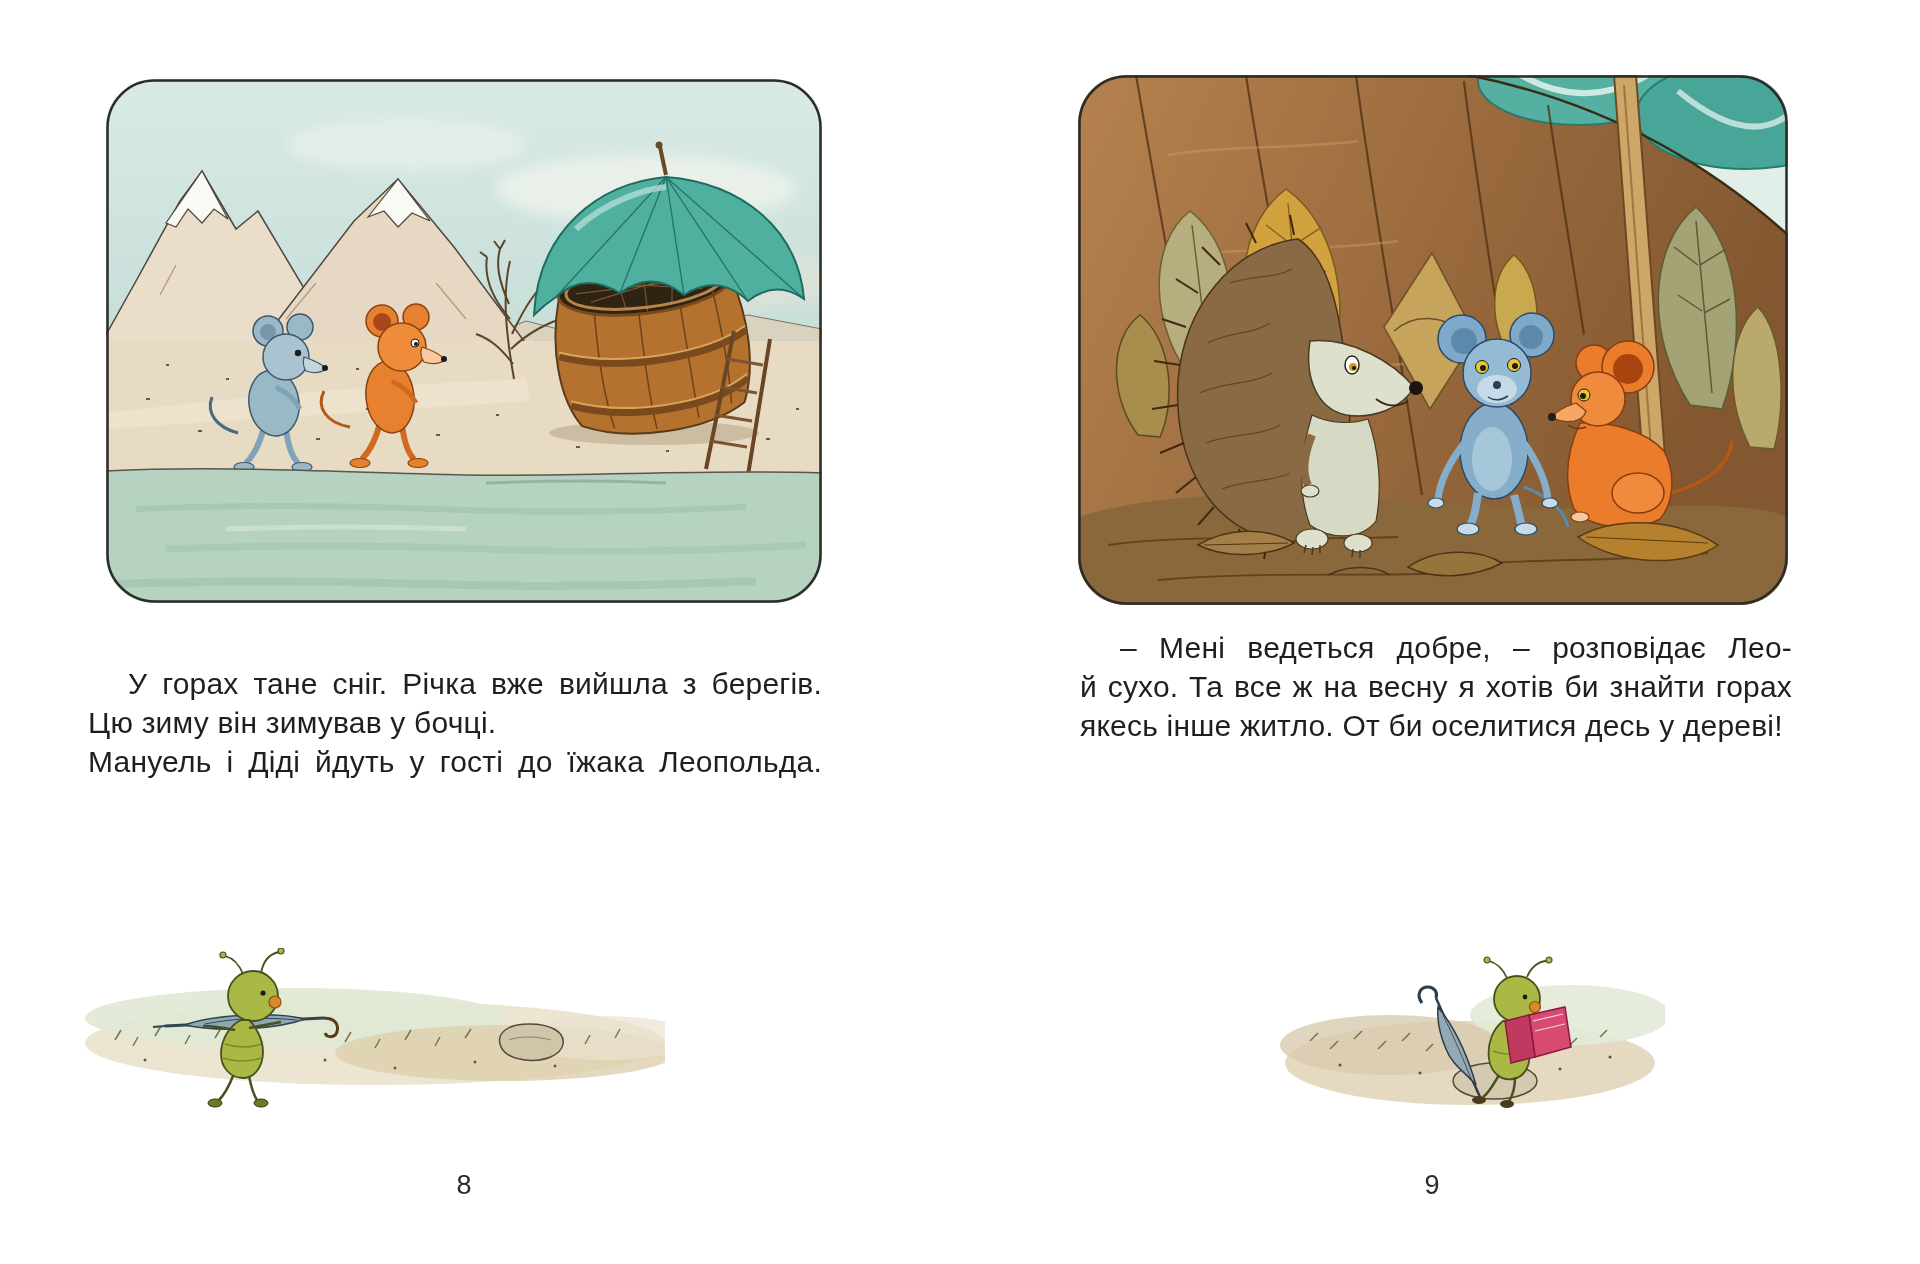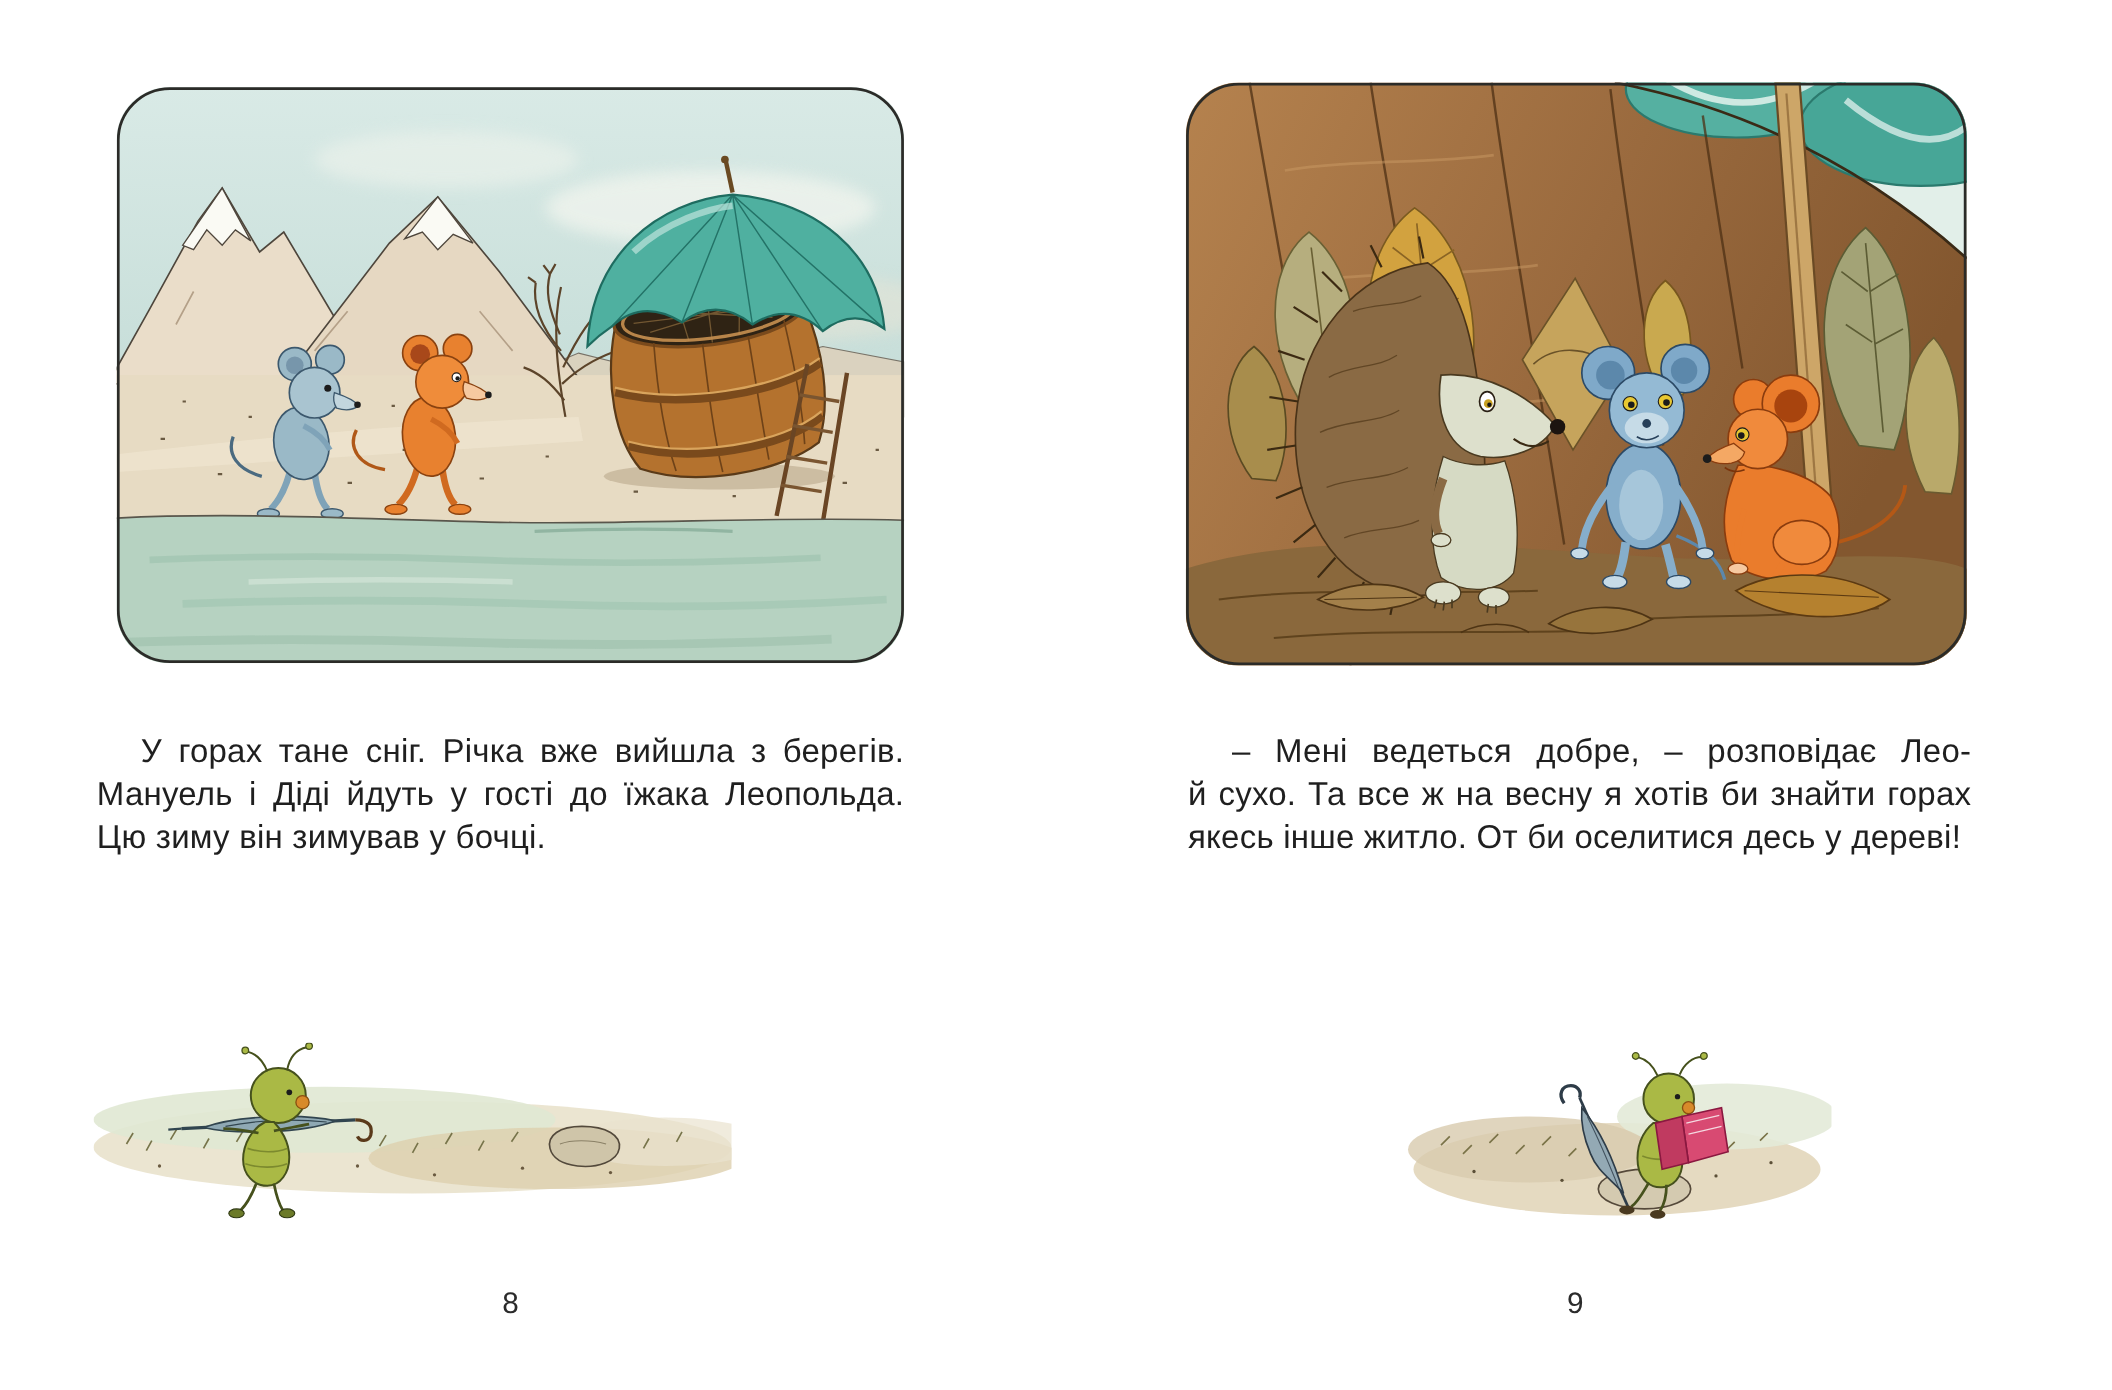--- a/index.html
+++ b/index.html
@@ -4,21 +4,21 @@
 <style>
   html,body{margin:0;padding:0;}
   body{width:1920px;height:1264px;background:#ffffff;font-family:"Liberation Sans","DejaVu Sans",sans-serif;overflow:hidden;}
   .spread{position:relative;width:1920px;height:1113px;background:#ffffff;}
   figure{margin:0;position:absolute;}
   svg{display:block;}
   .illustration-left{left:106px;top:79px;width:716px;height:524px;}
   .illustration-right{left:1078px;top:75px;width:710px;height:530px;}
   .story-text{position:absolute;color:#1f1f1f;font-size:30px;line-height:39px;letter-spacing:0.2px;}
   .story-left{left:88px;top:664px;width:734px;}
-  .story-right{left:1080px;top:664px;width:712px;}
+  .story-right{left:1080px;top:628px;width:712px;}
   .line{white-space:normal;}
   .jl{text-align:justify;text-align-last:justify;}
   .indent{text-indent:40px;}
   .vignette-left{left:85px;top:948px;width:580px;height:164px;}
   .vignette-right{left:1270px;top:945px;width:395px;height:170px;}
   .page-number{position:absolute;width:120px;text-align:center;font-size:27px;color:#2b2b2b;top:1170px;}
   .pn-left{left:404px;}
   .pn-right{left:1372px;}
 </style>
 </head>
@@ -135,22 +135,22 @@
             <path d="M380 404 Q480 400 560 404" stroke="#88ae9a" stroke-width="3" fill="none" opacity="0.8"></path>
             <path d="M120 450 Q240 446 360 450" stroke="#cfe2d4" stroke-width="5" fill="none" opacity="0.8"></path>
           </g>
         </g>
         <rect x="1.5" y="1.5" width="713" height="521" rx="47" ry="47" fill="none" stroke="#2b2b28" stroke-width="2.5"></rect>
       </svg>
     </figure>
 
     <div class="story-text story-left">
       <div class="line jl indent">У горах тане сніг. Річка вже вийшла з берегів.</div>
+      <div class="line">Цю зиму він зимував у бочці.</div>
       <div class="line jl">Мануель і Діді йдуть у гості до їжака Леопольда.</div>
-      <div class="line">Цю зиму він зимував у бочці.</div>
     </div>
 
     <figure class="vignette-left">
       <svg viewBox="0 0 580 164" width="580" height="164">
         <ellipse cx="290" cy="95" rx="290" ry="42" fill="#e7e0c9" opacity="0.85"></ellipse>
         <ellipse cx="210" cy="70" rx="210" ry="30" fill="#e0e8d3" opacity="0.9"></ellipse>
         <ellipse cx="420" cy="105" rx="170" ry="28" fill="#ddcfae" opacity="0.8"></ellipse>
         <ellipse cx="520" cy="90" rx="90" ry="22" fill="#e9e3cf" opacity="0.7"></ellipse>
         <g stroke="#77744a" stroke-width="1.5">
           <path d="M30 92 l6 -10 M48 98 l5 -9 M70 88 l6 -10 M100 96 l5 -9 M130 90 l6 -10 M260 94 l6 -10 M290 100 l5 -9 M320 92 l6 -10 M350 98 l5 -9 M380 90 l6 -9 M500 96 l5 -9 M530 90 l5 -9"></path>

